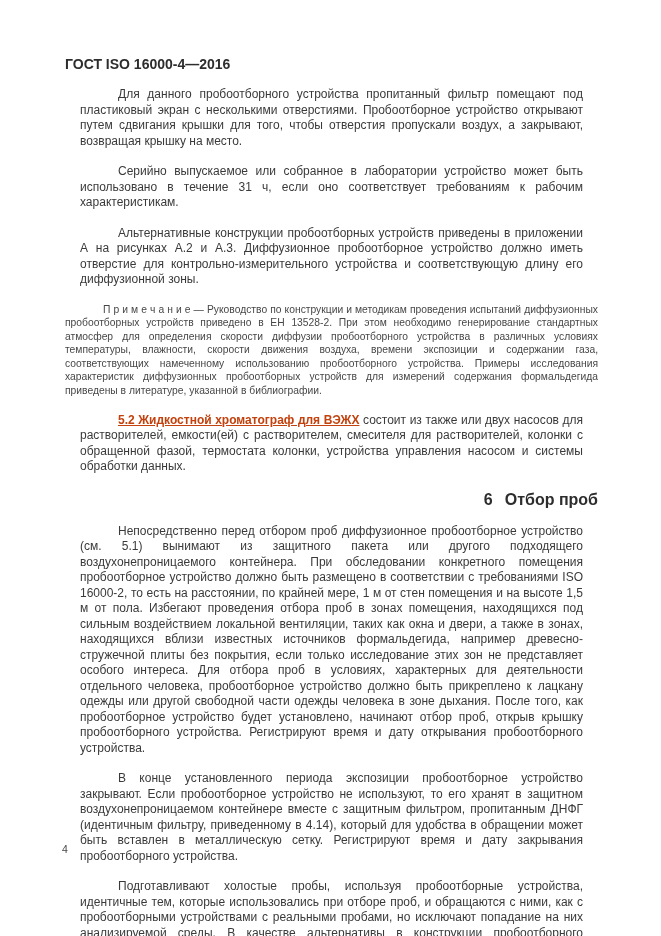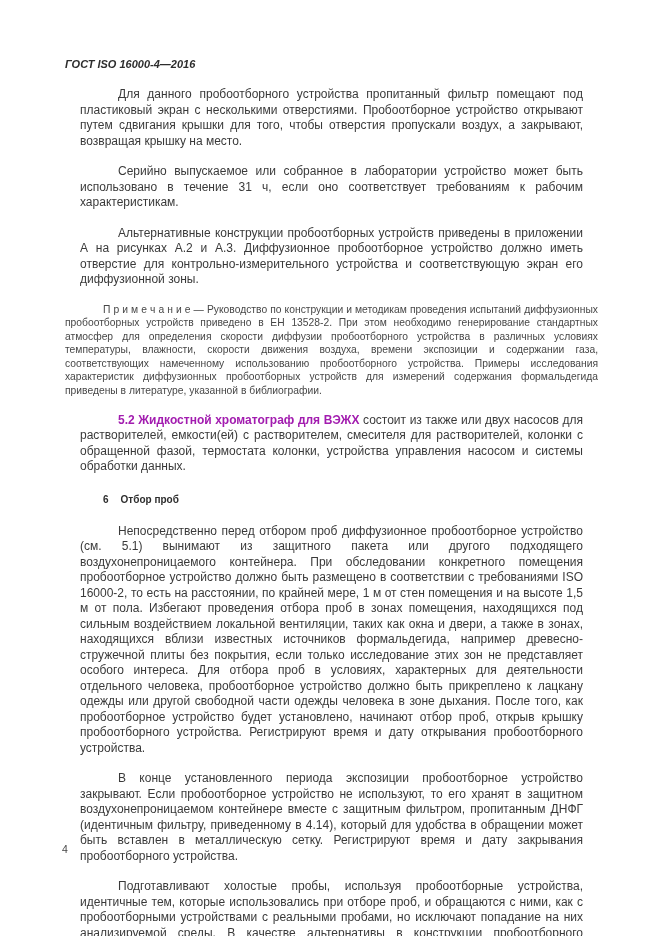--- a/index.html
+++ b/index.html
@@ -17,52 +17,53 @@
     overflow: hidden;
   }
   .content {
     position: absolute;
     left: 65px;
     top: 56px;
     width: 533px;
   }
   .running-header {
     font-weight: bold;
-    font-size: 11px;
+    font-size: 14px;
     line-height: 16px;
     color: #2d2d2d;
     margin-bottom: 14px;
-    font-style: italic;
   }
   .para {
     margin: 15px;
     font-size: 12px;
     line-height: 15.5px;
     text-align: justify;
     text-indent: 38px;
     color: #3a3a3a;
   }
   .para b {
-    color: #a21caf;
+    color: #c2410c;
+    text-decoration: underline;
   }
   .note {
     margin: 13px 0 5px 0;
     font-size: 10.3px;
     line-height: 13.6px;
     text-align: justify;
     text-indent: 38px;
     color: #474747;
   }
   .heading {
     margin: 14px 0 11px 0;
-    font-size: 10px;
+    font-size: 16px;
     line-height: 19px;
     font-weight: bold;
     color: #2d2d2d;
     text-indent: 38px;
+    text-align: right;
   }
   .heading .hnum {
     margin-right: 12px;
   }
   .page-number {
     position: absolute;
     left: 62px;
     top: 843px;
     font-size: 10.5px;
     color: #454545;
@@ -71,21 +72,21 @@
 </head>
 <body>
 
 <div class="page">
   <div class="content">
 
     <div class="running-header">ГОСТ ISO 16000-4—2016</div>
 
     <p class="para">Для данного пробоотборного устройства пропитанный фильтр помещают под пластиковый экран с несколькими отверстиями. Пробоотборное устройство открывают путем сдвигания крышки для того, чтобы отверстия пропускали воздух, а закрывают, возвращая крышку на место.</p>
     <p class="para">Серийно выпускаемое или собранное в лаборатории устройство может быть использовано в течение 31 ч, если оно соответствует требованиям к рабочим характеристикам.</p>
-    <p class="para">Альтернативные конструкции пробоотборных устройств приведены в приложении А на рисунках А.2 и А.3. Диффузионное пробоотборное устройство должно иметь отверстие для контрольно-измерительного устройства и соответствующую экран его диффузионной зоны.</p>
+    <p class="para">Альтернативные конструкции пробоотборных устройств приведены в приложении А на рисунках А.2 и А.3. Диффузионное пробоотборное устройство должно иметь отверстие для контрольно-измерительного устройства и соответствующую длину его диффузионной зоны.</p>
 
     <p class="note"><span>П р и м е ч а н и е — </span><span>Руководство по конструкции и методикам проведения испытаний диффузионных пробоотборных устройств приведено в ЕН 13528-2. При этом необходимо генерирование стандартных атмосфер для определения скорости диффузии пробоотборного устройства в различных условиях температуры, влажности, скорости движения воздуха, времени экспозиции и содержании газа, соответствующих намеченному использованию пробоотборного устройства. Примеры исследования характеристик диффузионных пробоотборных устройств для измерений содержания формальдегида приведены в литературе, указанной в библиографии.</span></p>
 
     <p class="para"><b>5.2 Жидкостной хроматограф для ВЭЖХ</b><span> состоит из также или двух насосов для растворителей, емкости(ей) с растворителем, смесителя для растворителей, колонки с обращенной фазой, термостата колонки, устройства управления насосом и системы обработки данных.</span></p>
 
 
     <h2 class="heading"><span class="hnum">6</span><span>Отбор проб</span></h2>
 
     <p class="para">Непосредственно перед отбором проб диффузионное пробоотборное устройство (см. 5.1) вынимают из защитного пакета или другого подходящего воздухонепроницаемого контейнера. При обследовании конкретного помещения пробоотборное устройство должно быть размещено в соответствии с требованиями ISO 16000-2, то есть на расстоянии, по крайней мере, 1 м от стен помещения и на высоте 1,5 м от пола. Избегают проведения отбора проб в зонах помещения, находящихся под сильным воздействием локальной вентиляции, таких как окна и двери, а также в зонах, находящихся вблизи известных источников формальдегида, например древесно-стружечной плиты без покрытия, если только исследование этих зон не представляет особого интереса. Для отбора проб в условиях, характерных для деятельности отдельного человека, пробоотборное устройство должно быть прикреплено к лацкану одежды или другой свободной части одежды человека в зоне дыхания. После того, как пробоотборное устройство будет установлено, начинают отбор проб, открыв крышку пробоотборного устройства. Регистрируют время и дату открывания пробоотборного устройства.</p>
     <p class="para">В конце установленного периода экспозиции пробоотборное устройство закрывают. Если пробоотборное устройство не используют, то его хранят в защитном воздухонепроницаемом контейнере вместе с защитным фильтром, пропитанным ДНФГ (идентичным фильтру, приведенному в 4.14), который для удобства в обращении может быть вставлен в металлическую сетку. Регистрируют время и дату закрывания пробоотборного устройства.</p>

